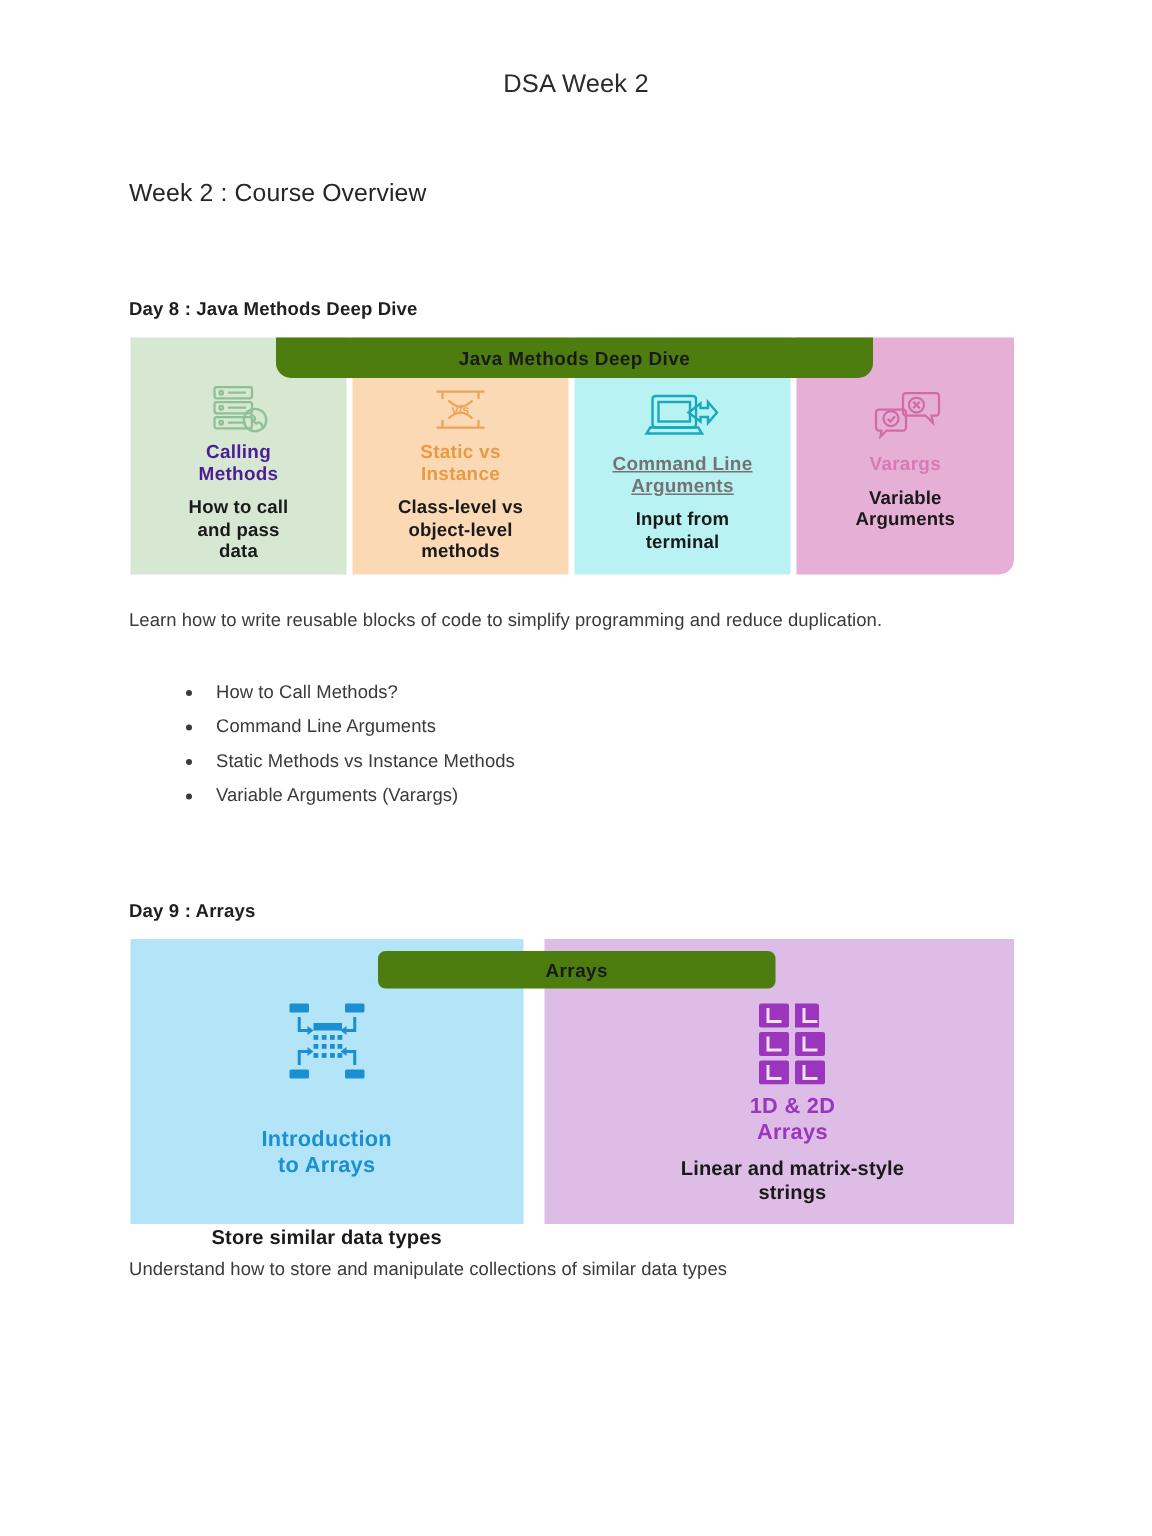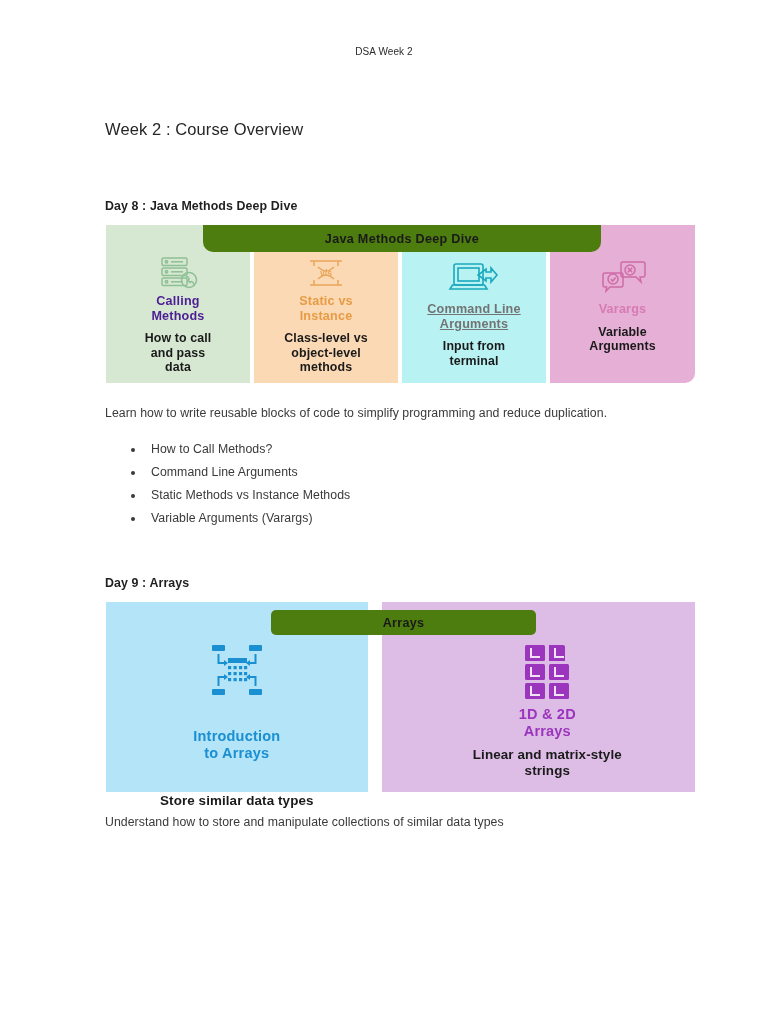--- a/index.html
+++ b/index.html
@@ -22,30 +22,30 @@
     background: #ffffff;
   }
 
   
   .doc-title {
     position: absolute;
     top: 46px;
     left: 0;
     width: 768px;
     text-align: center;
-    font-size: 10px;
+    font-size: 17px;
     font-weight: 400;
     color: #2b2b2b;
     letter-spacing: .1px;
   }
 
   
   .content {
     position: absolute;
-    left: 105px;
+    left: 86px;
     top: 120px;
     width: 580px;
   }
 
   h2.section-heading {
     margin: 0 0 14px 0;
     font-size: 16.5px;
     font-weight: 400;
     color: #262626;
     letter-spacing: .1px;
@@ -154,21 +154,21 @@
   #info-arrays .panel.a1 .p-title { color: #1a8fd1; font-size: 14.5px; line-height: 16.5px; }
   #info-arrays .panel.a2 .p-title { color: #9b35bd; font-size: 14.5px; line-height: 16.5px; }
   #info-arrays .panel .p-sub { font-size: 13.4px; line-height: 16px; font-weight: bold; }
   #info-arrays .banner {
     left: 165px; top: 8px; width: 265px; height: 25px;
     border-radius: 5px;
   }
 
   
   ul.bullets {
-    margin: 0;
+    margin: 12px;
     padding-left: 46px;
     list-style: none;
   }
   ul.bullets li {
     position: relative;
     font-size: 12.3px;
     line-height: 23px;
     color: #3a3a3a;
     letter-spacing: .05px;
   }

